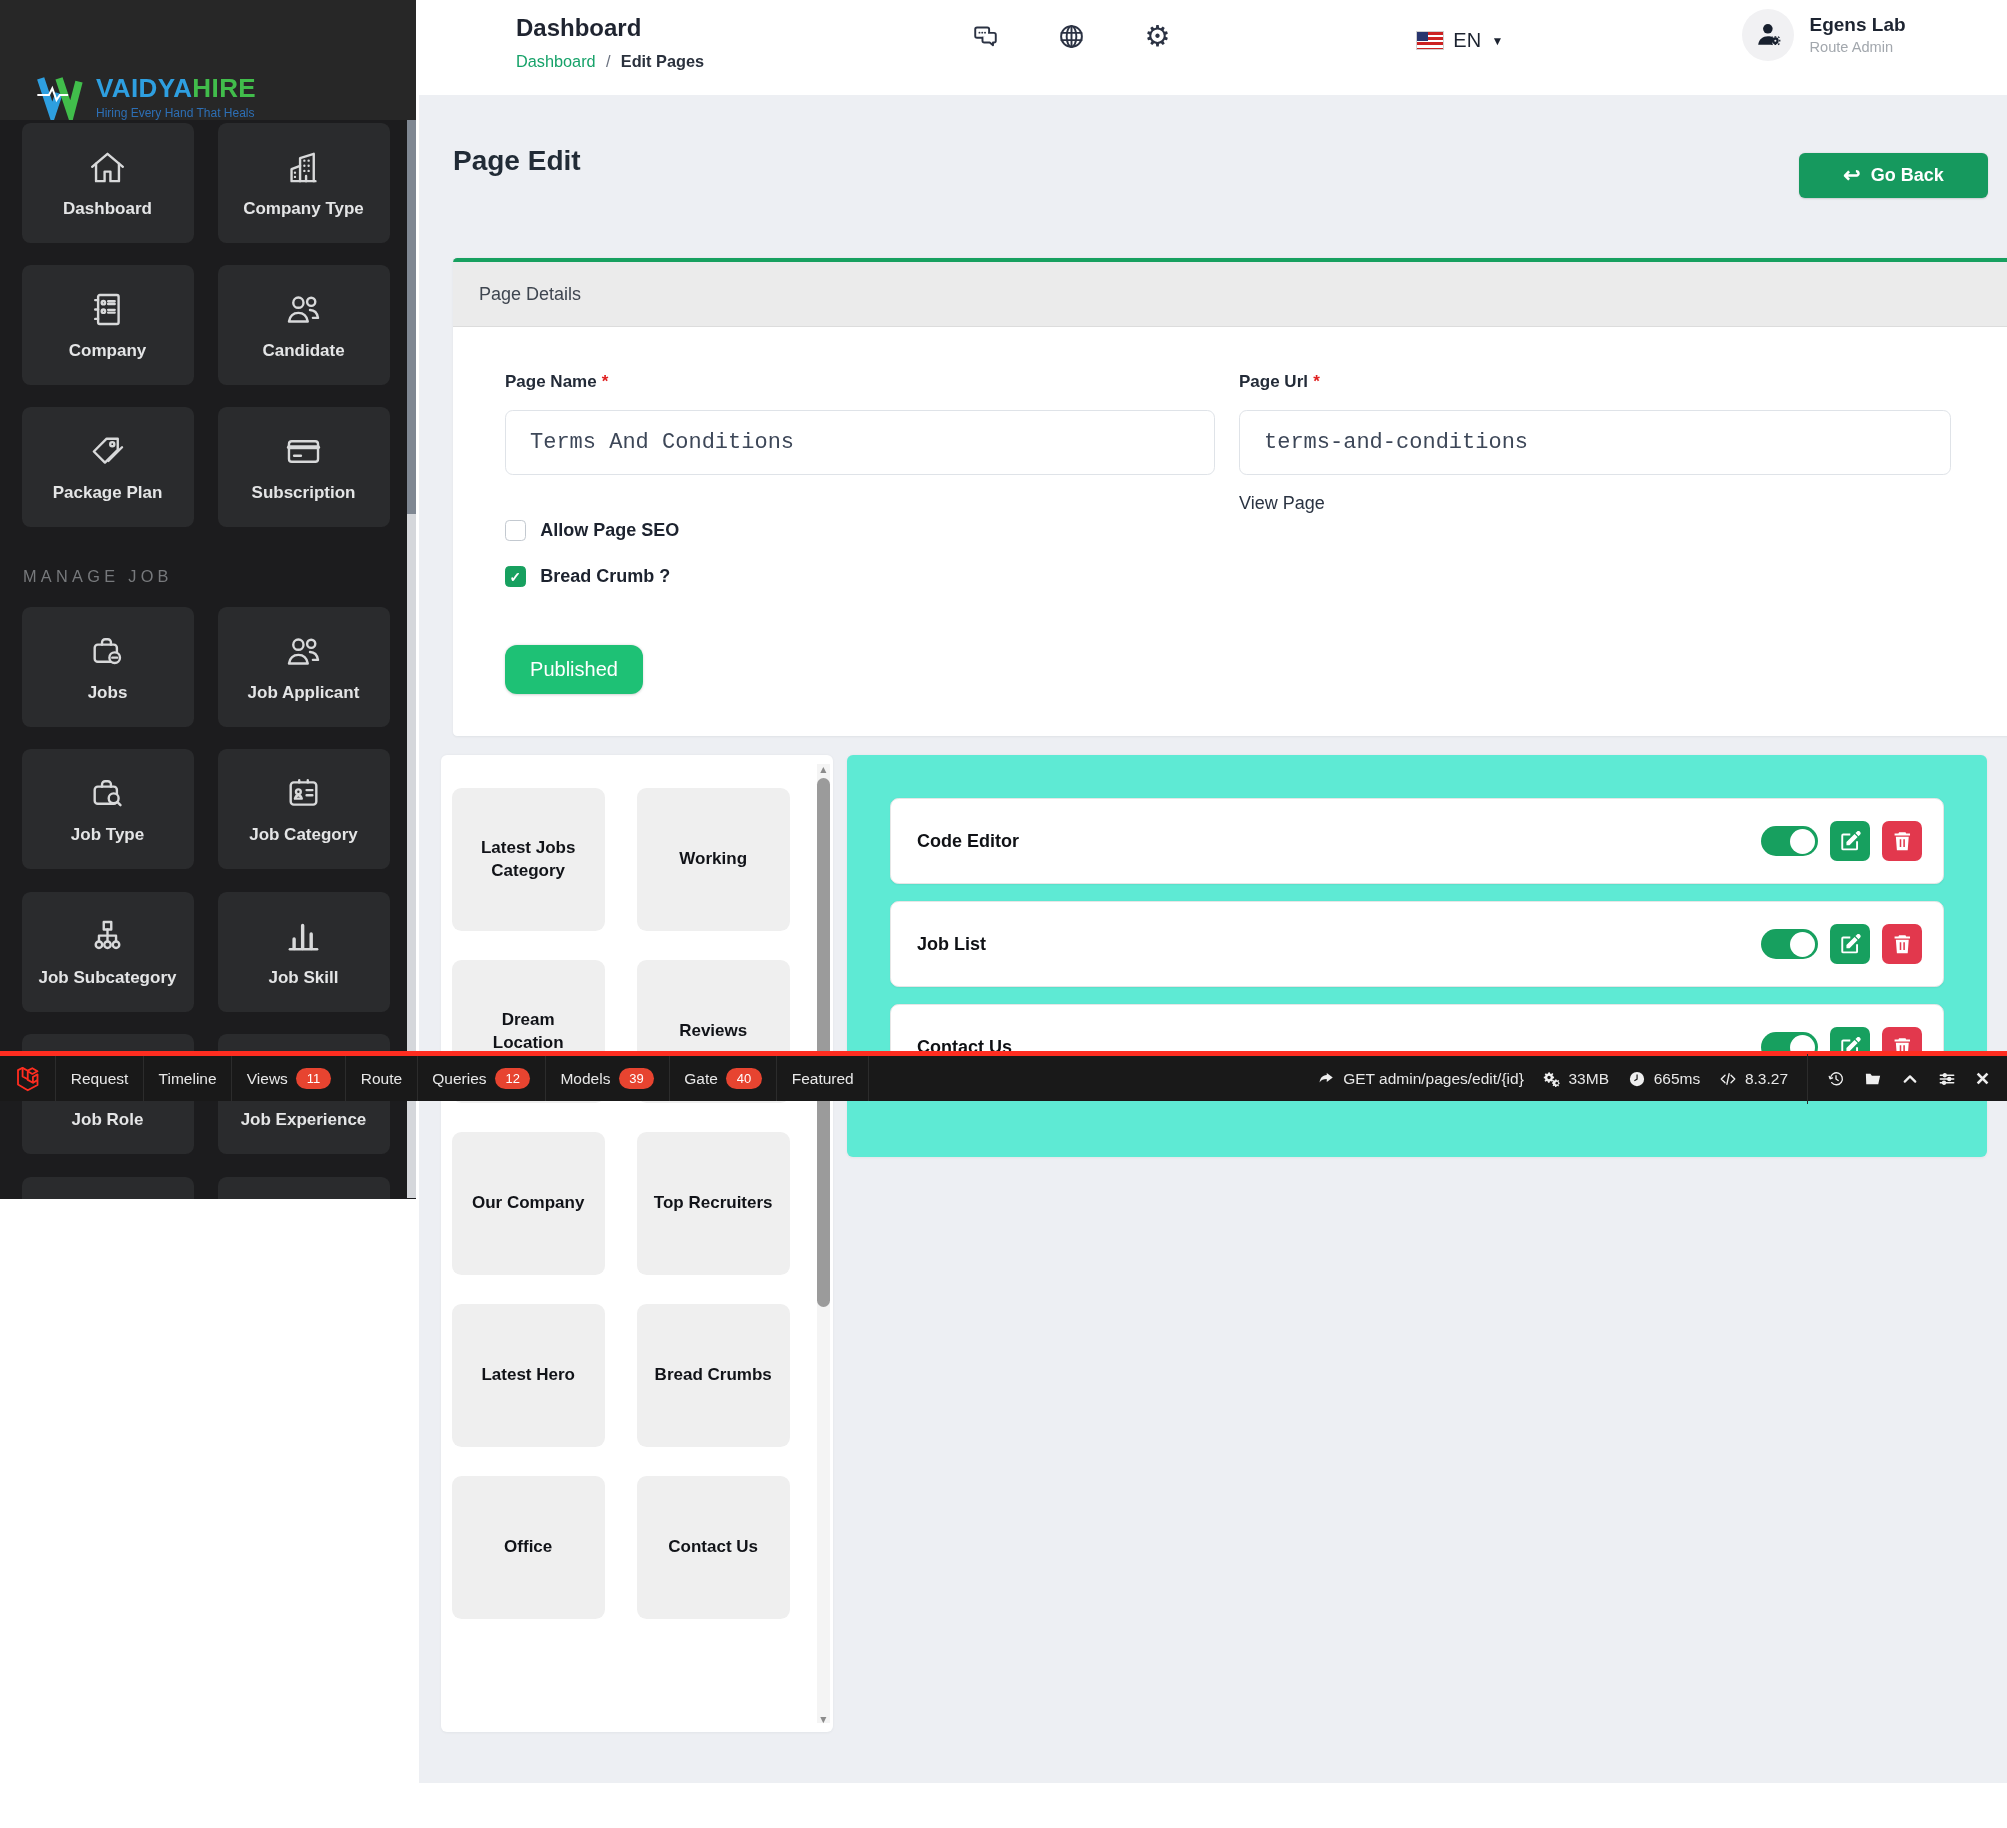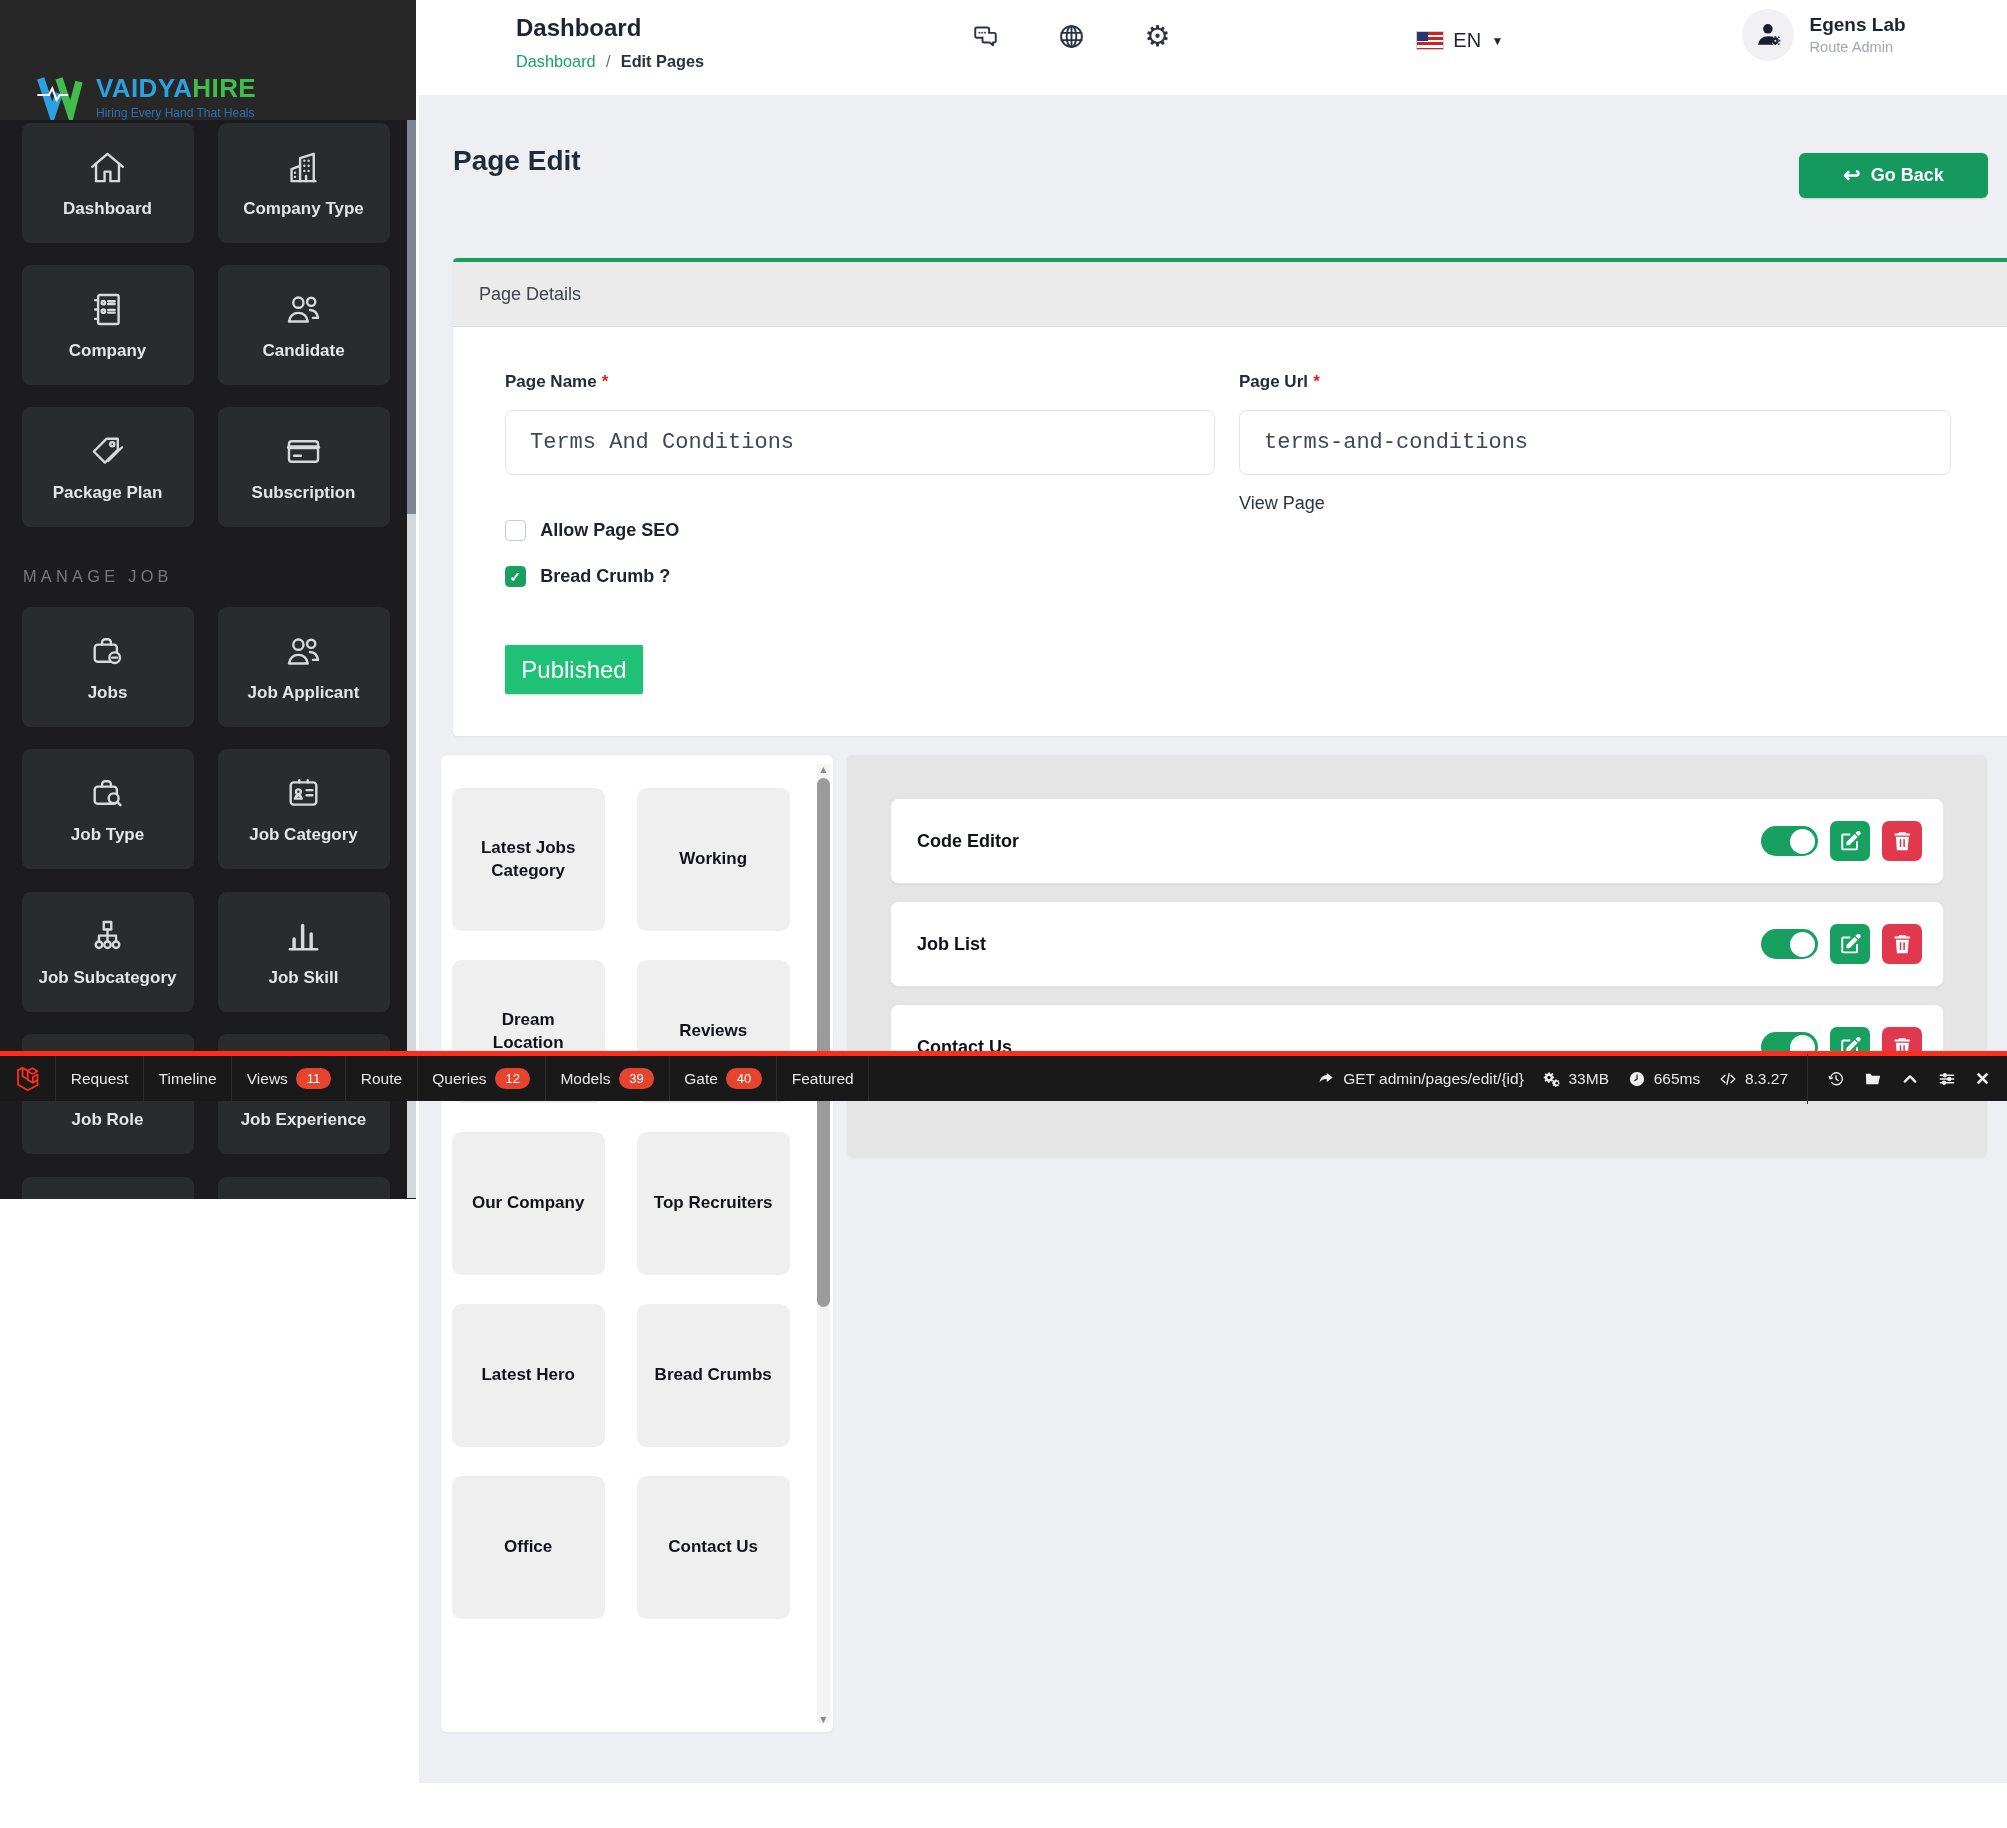--- a/index.html
+++ b/index.html
@@ -56,32 +56,32 @@
   .details-card { position:absolute; left:34px; top:258px; width:1577px; height:478px; background:#fff; border-top:4.3px solid #17a05f; border-radius:4.3px; box-shadow:0 0.9px 2.6px rgba(20,30,40,.06); }
   .details-head { height:65px; background:#ebebeb; border-bottom:0.9px solid #dcdcdc; display:flex; align-items:center; padding-left:26px; font-size:18px; color:#3f4650; }
   .field-label { position:absolute; font-size:17px; font-weight:700; color:#232b38; }
   .req { color:#e02020; margin-left:5.2px; }
   .t-input { position:absolute; height:65px; border:0.9px solid #dfe3e8; border-radius:7.7px; font-family:Liberation Mono, monospace; font-size:22px; color:#3d4758; padding:0 24px; background:#fff; outline:none; }
   .viewpage { position:absolute; left:786px; top:231px; font-size:18px; font-weight:500; color:#2a3342; cursor:pointer; }
   .chk-row { position:absolute; left:52px; display:flex; align-items:center; gap:14.6px; cursor:pointer; }
   .chk { width:20.6px; height:20.6px; border-radius:4.3px; border:0.9px solid #c3c9d0; background:#fff; display:flex; align-items:center; justify-content:center; }
   .chk.on { background:#17a05f; border-color:#17a05f; color:#fff; font-size:13.8px; font-weight:700; }
   .chk-row .cl { font-size:18px; font-weight:700; color:#1c222e; }
-  .publish { position:absolute; left:52px; top:383px; width:138px; height:49px; background:#1ec175; border:none; border-radius:2px; color:#fff; font-size:24px; font-weight:500; font-family:inherit; cursor:pointer; box-shadow:0 0.9px 2.6px rgba(0,0,0,.18); }
+  .publish { position:absolute; left:52px; top:383px; width:138px; height:49px; background:#1ec175; border:none; border-radius:12px; color:#fff; font-size:20px; font-weight:500; font-family:inherit; cursor:pointer; box-shadow:0 0.9px 2.6px rgba(0,0,0,.18); }
 
   
   .palette { position:absolute; left:21.5px; top:755px; width:392px; height:977px; background:#fff; border-radius:6px; overflow:hidden; box-shadow:0 0.9px 2.6px rgba(20,30,40,.05); }
   .palette-grid { display:grid; grid-template-columns:153px 153px; column-gap:32px; row-gap:29px; padding:33px 0 0 11.2px; }
   .tile { width:153px; height:143px; background:#efefef; border-radius:9.5px; display:flex; align-items:center; justify-content:center; text-align:center; font-size:17px; font-weight:700; color:#111318; line-height:1.35; padding:0 15.5px; cursor:grab; }
   .pal-track { position:absolute; right:2.6px; top:8.6px; width:13px; height:959px; background:#f4f4f4; }
   .pal-arrow { position:absolute; right:2.6px; width:13px; text-align:center; font-size:10.3px; color:#8b8b8b; cursor:pointer; }
   .pal-thumb { position:absolute; right:2.6px; top:23px; width:13px; height:529px; background:#9b9b9b; border-radius:6.9px; }
 
   
-  .secpanel { position:absolute; left:428px; top:755px; width:1140px; height:402px; background:#e5e5e5; border-radius:6px; box-shadow:0 0.9px 2.6px rgba(20,30,40,.05); padding:43px 43px 0 43px; }
+  .secpanel { position:absolute; left:428px; top:755px; width:1140px; height:402px; background:#5eead4; border-radius:6px; box-shadow:0 0.9px 2.6px rgba(20,30,40,.05); padding:43px 43px 0 43px; }
   .secrow { height:86px; border:0.9px solid #e6e6e6; border-radius:8.6px; background:#fff; box-shadow:0 0.9px 1.7px rgba(0,0,0,.05); display:flex; align-items:center; padding:0 20.6px 0 26px; margin-bottom:17px; }
   .secrow .nm { font-size:18px; font-weight:700; color:#0f1115; }
   .secrow .ctrl { margin-left:auto; display:flex; align-items:center; gap:12px; }
   .toggle { width:57px; height:30px; border-radius:15.5px; background:#b8bec6; position:relative; cursor:pointer; }
   .toggle.on { background:#17a05f; }
   .toggle .knob { position:absolute; top:2.6px; right:3.4px; width:25px; height:25px; background:#fff; border-radius:50%; }
   .sq-btn { width:40px; height:40px; border:none; border-radius:6.9px; display:flex; align-items:center; justify-content:center; cursor:pointer; }
   .sq-btn.edit { background:#17a05f; }
   .sq-btn.del { background:#e2384d; }
   .sq-btn svg { width:20.6px; height:20.6px; fill:#fff; }

